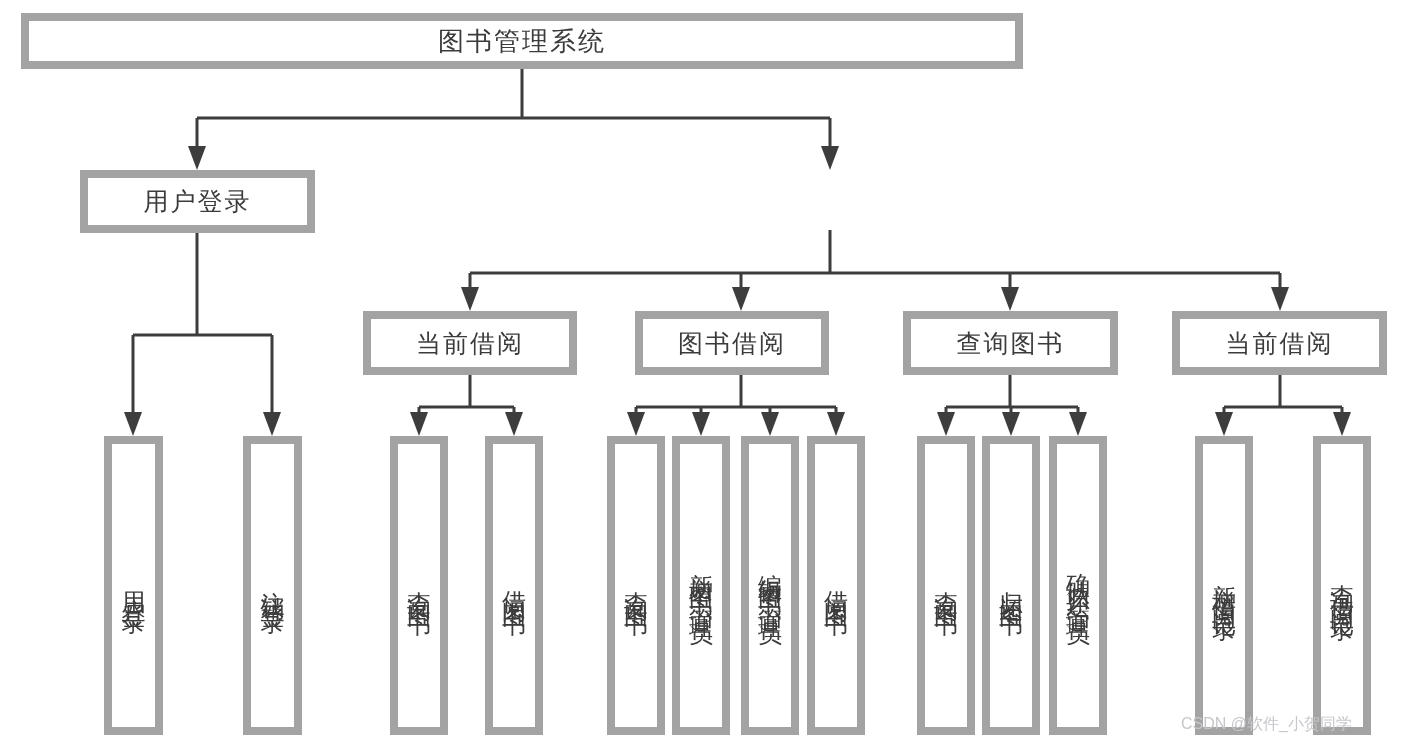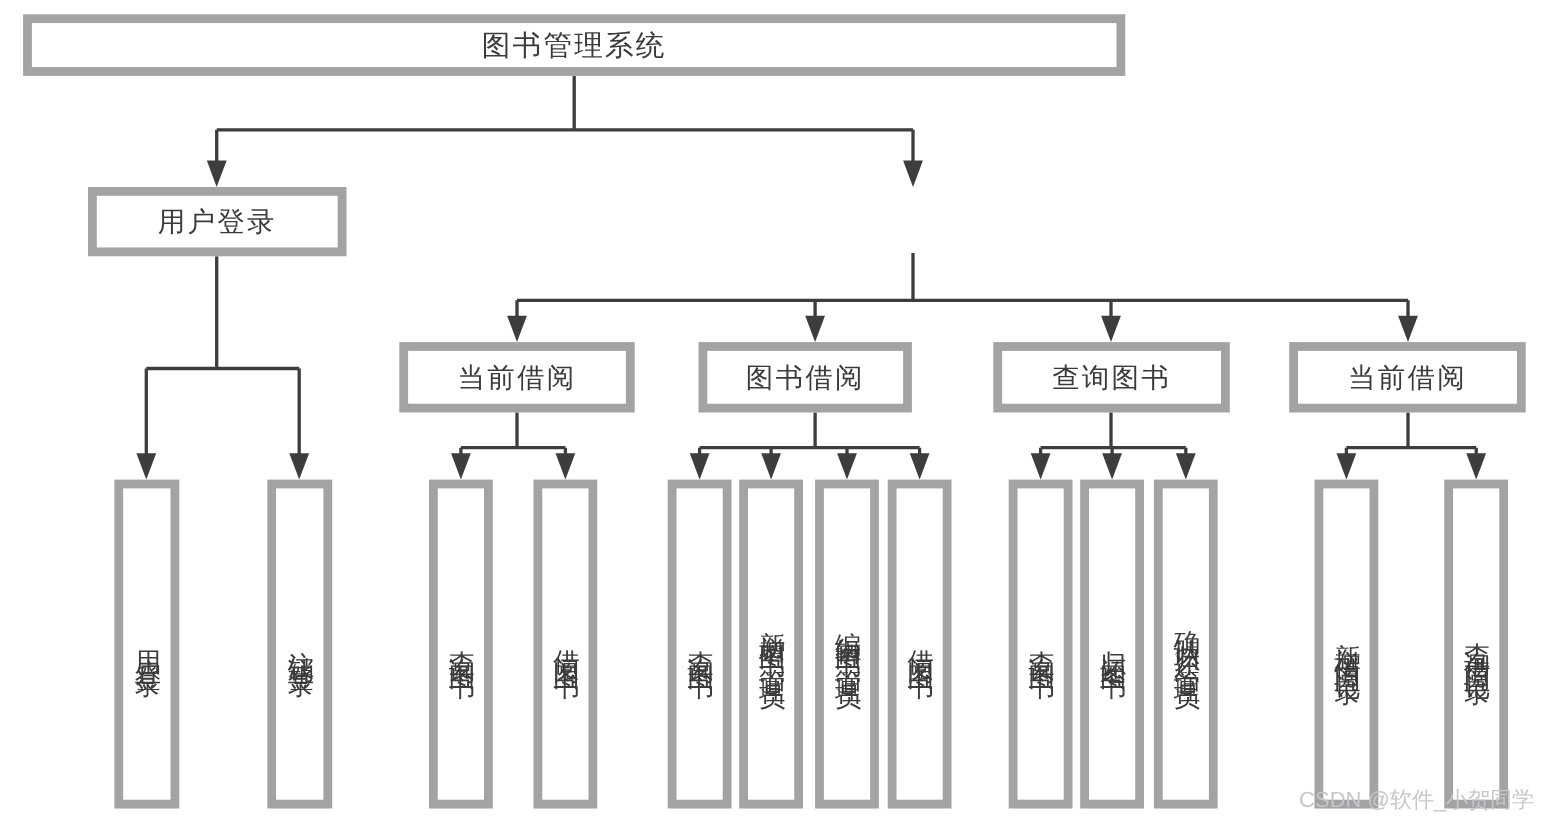--- a/index.html
+++ b/index.html
@@ -44,21 +44,21 @@
     writing-mode: vertical-lr;
     text-orientation: mixed;
     font-size: 24px;
     letter-spacing: 7px;
     line-height: 1;
   }
   .watermark {
     position: absolute;
     left: 1181px;
     top: 714px;
-    font-size: 20px;
+    font-size: 16px;
     color: #c6c6cb;
     white-space: nowrap;
     z-index: 5;
   }
 </style>
 </head>
 <body>
 
 <div id="canvas">
 

